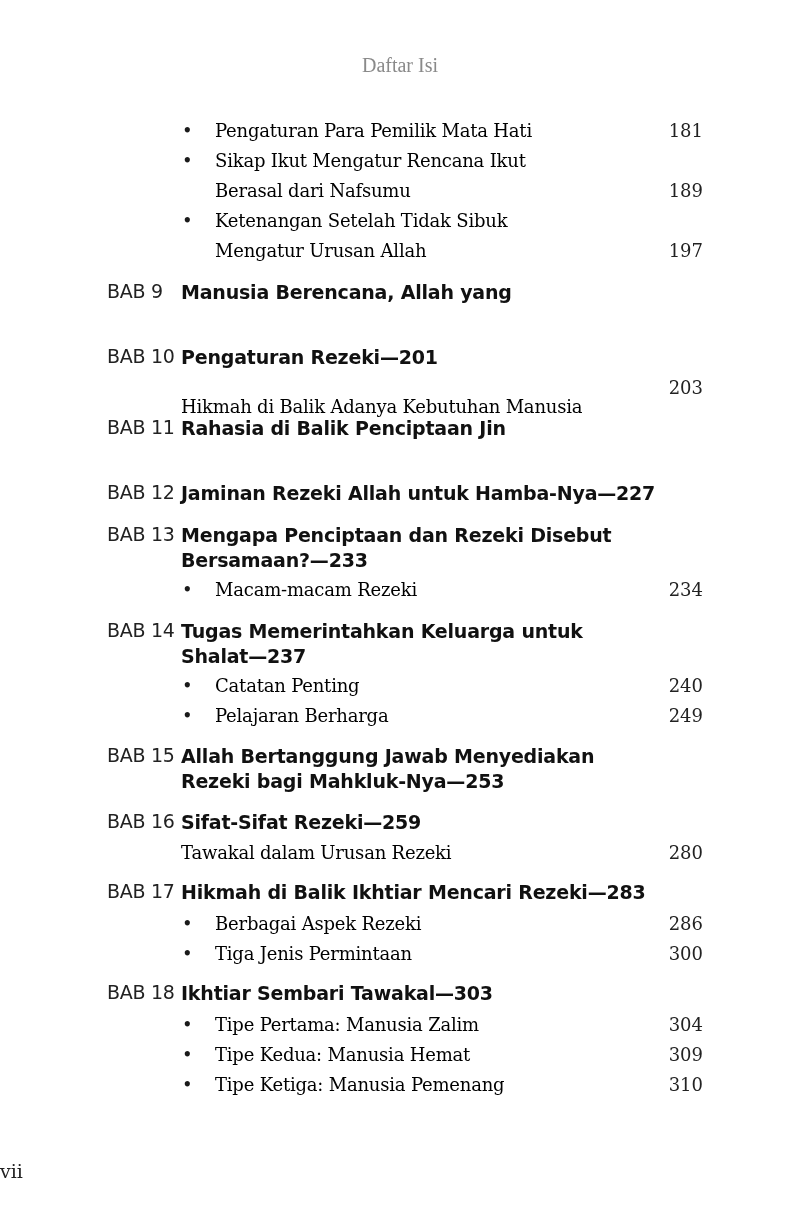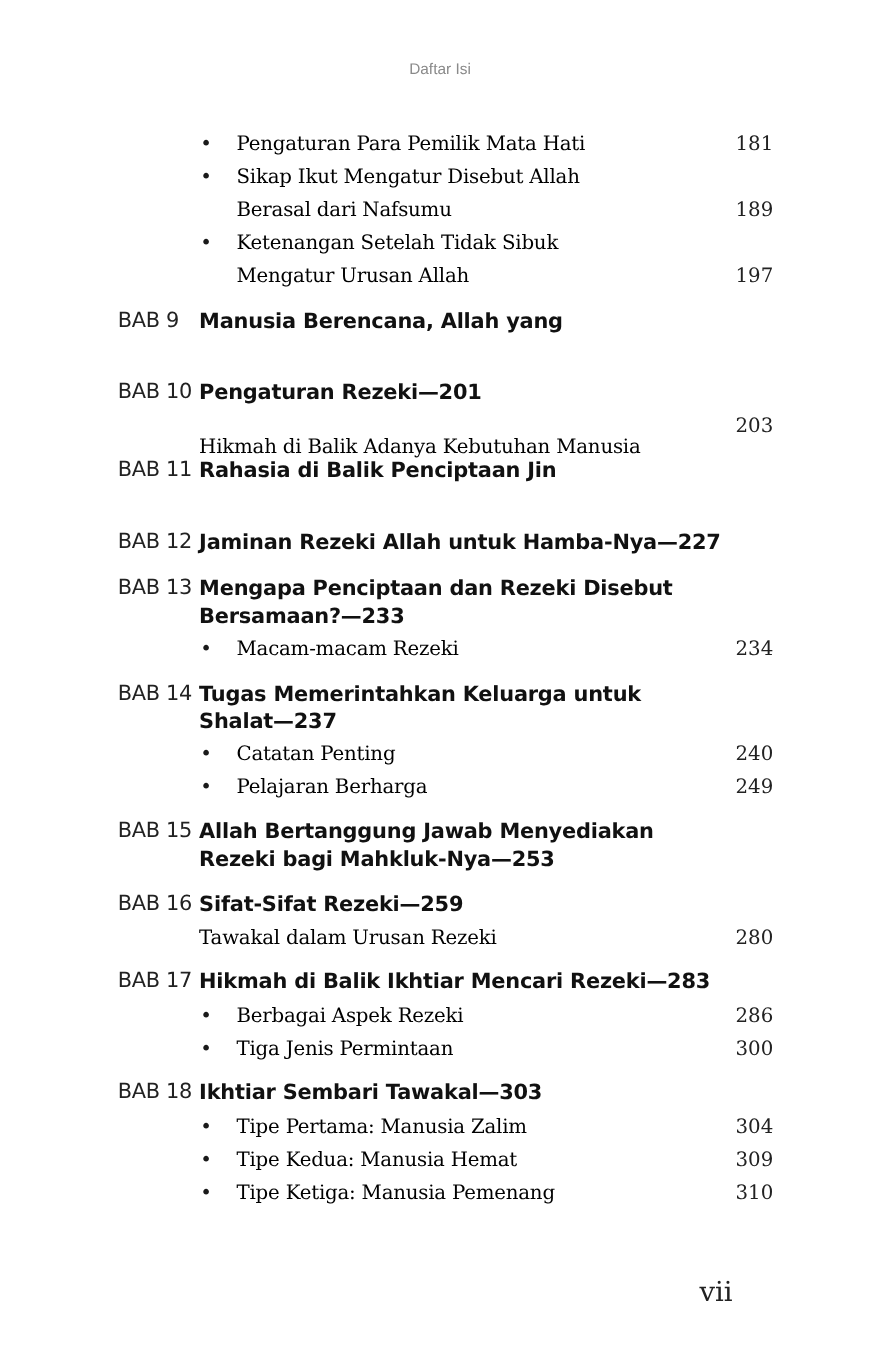--- a/index.html
+++ b/index.html
@@ -1,42 +1,42 @@
 <!DOCTYPE html>
 <html><head>
 <meta charset="utf-8">
 <style>
   html, body { margin: 0; padding: 0; background: #ffffff; }
   body { width: 800px; height: 1227px; position: relative; overflow: hidden; color: #1a1a1a; }
   .header { position: absolute; top: 54px; left: 0; width: 800px; text-align: center;
-            font-family: Liberation Sans, sans-serif; font-size: 14px; color: #8a8a8a; }
+            font-family: Liberation Serif, serif; font-size: 20px; color: #8a8a8a; }
   .bab-label { position: absolute; left: 107px; font-family: "DejaVu Sans", sans-serif;
                font-size: 19px; color: #222; letter-spacing: -0.3px; }
   .bab-title { position: absolute; left: 181px; width: 520px; font-family: "DejaVu Sans", sans-serif;
                font-weight: bold; font-size: 19px; line-height: 25px; color: #111; letter-spacing: -0.2px; }
   .entry { position: absolute; font-family: "DejaVu Serif", serif; font-size: 18px; color: #000000;
            line-height: 30px; letter-spacing: -0.2px; }
   .bullet { position: absolute; left: 182px; font-family: "DejaVu Serif", serif; font-size: 18px; line-height: 30px; }
   .pagenum { position: absolute; right: 97px; font-family: "DejaVu Serif", serif; font-size: 18px;
              line-height: 30px; color: #222; }
-  .footer { position: absolute; top: 1160px; left: 0; width: 666px; text-align: right;
-            font-family: "DejaVu Serif", serif; font-size: 25px; color: #222; }
+  .footer { position: absolute; top: 1160px; left: 0; width: 666px; text-align: left;
+            font-family: "DejaVu Serif", serif; font-size: 19px; color: #222; }
 </style>
 </head>
 <body>
 
 <div class="header">Daftar Isi</div>
 
 <div>
   <span class="bullet" style="top:116px">•</span>
   <span class="entry" style="top:116px;left:215px">Pengaturan Para Pemilik Mata Hati</span>
   <span class="pagenum" style="top:116px">181</span>
 
   <span class="bullet" style="top:146px">•</span>
-  <span class="entry" style="top:146px;left:215px">Sikap Ikut Mengatur Disebut Allah</span>
+  <span class="entry" style="top:146px;left:215px">Sikap Ikut Mengatur Rencana Ikut</span>
   <span class="entry" style="top:176px;left:215px">Berasal dari Nafsumu</span>
   <span class="pagenum" style="top:176px">189</span>
 
   <span class="bullet" style="top:206px">•</span>
   <span class="entry" style="top:206px;left:215px">Ketenangan Setelah Tidak Sibuk</span>
   <span class="entry" style="top:236px;left:215px">Mengatur Urusan Allah</span>
   <span class="pagenum" style="top:236px">197</span>
 </div>
 
 <div>

